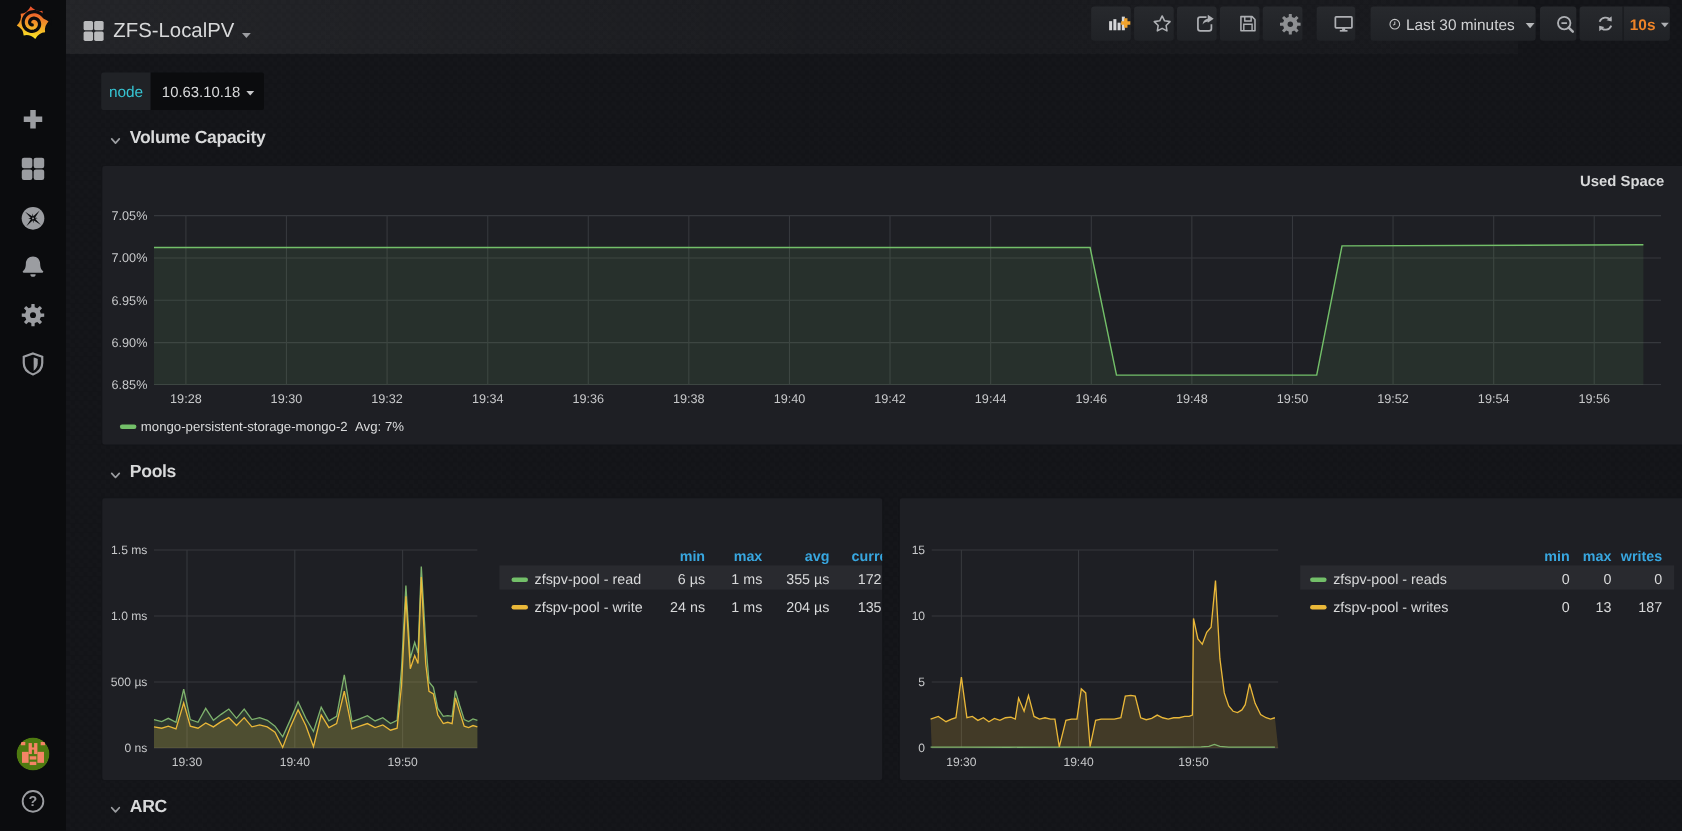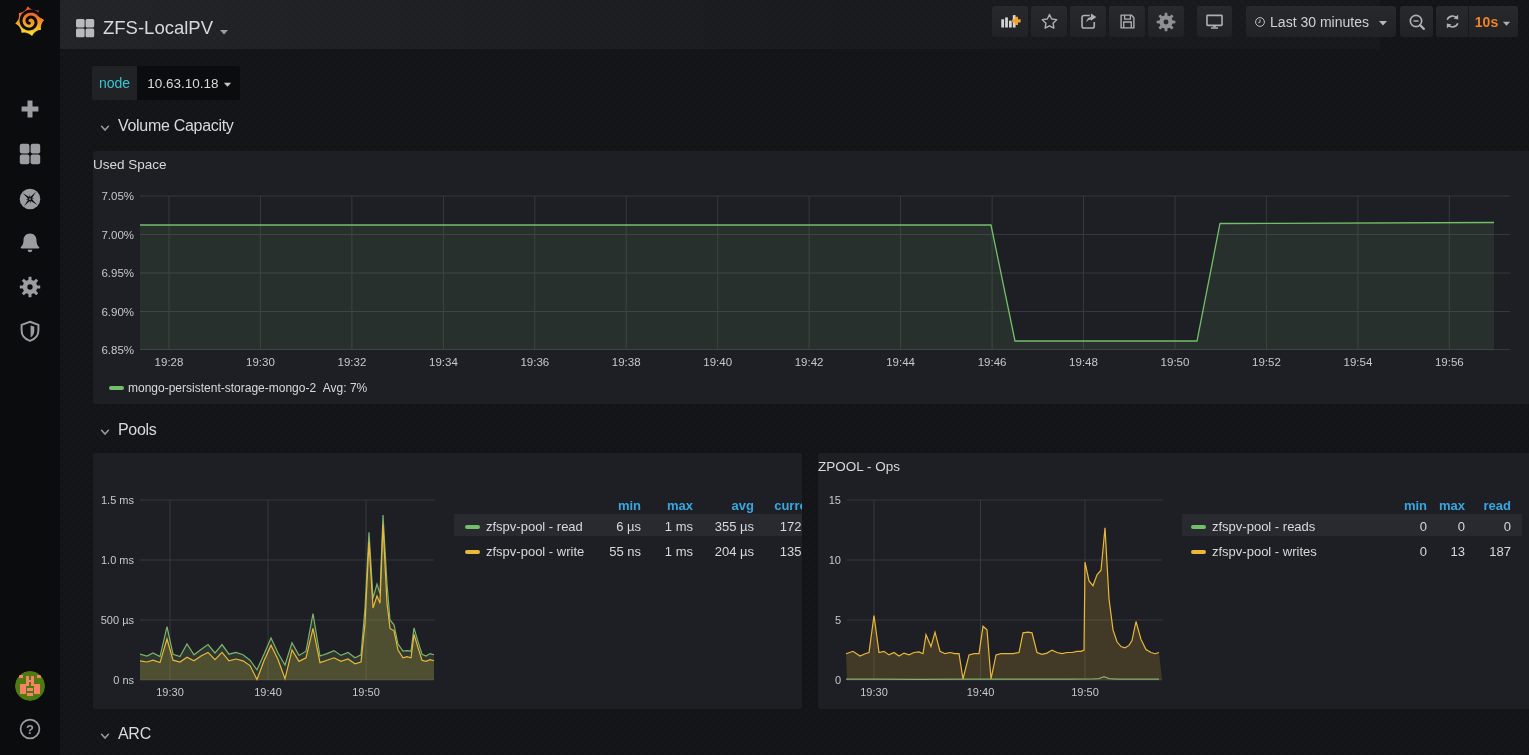--- a/index.html
+++ b/index.html
@@ -1,25 +1,25 @@
 <!DOCTYPE html>
 <html><head><meta charset="utf-8"><title>ZFS-LocalPV</title>
 <style>
 *{margin:0;padding:0;box-sizing:border-box}
 html,body{width:1529px;height:755px;overflow:hidden;background:#131418;font-family:"Liberation Sans",sans-serif}
 .sidebar{position:absolute;left:0;top:0;width:60px;height:755px;background:#0b0c0e;z-index:5}
 .sicon{position:absolute;left:50%;transform:translate(-50%,-50%)}
 .main{position:absolute;left:60px;top:0;width:1469px;height:755px;background-color:#131418;background-image:repeating-conic-gradient(#15161a 0% 25%,#131418 0% 50%);background-size:8px 8px}
 .navbar{position:absolute;left:0;top:0;width:1320px;height:49px;background-color:#17181c;background-image:linear-gradient(90deg,rgba(255,255,255,0.05),rgba(255,255,255,0.01) 55%,rgba(255,255,255,0) 100%),repeating-conic-gradient(#191a1e 0% 25%,rgba(0,0,0,0) 0% 50%);background-size:100% 100%,8px 8px}
 .nav-title{position:absolute;left:15px;top:13px;display:flex;align-items:center;color:#d8d9da;font-size:18px}
-.navbtn{position:absolute;top:6px;height:31px;border-radius:3px;display:flex;align-items:center;justify-content:center;background:linear-gradient(180deg,#27292d,#202226)}
+.navbtn{position:absolute;top:6px;height:31px;border-radius:3px;display:flex;align-items:center;justify-content:flex-end;background:linear-gradient(180deg,#27292d,#202226)}
 .dash{position:absolute;left:0;top:0;width:1469px;height:706px}
-.rowhead{position:absolute;display:flex;align-items:center;gap:7px;color:#d8d9da;font-size:16px;font-weight:normal;letter-spacing:-0.3px}
+.rowhead{position:absolute;display:flex;align-items:center;gap:7px;color:#d8d9da;font-size:16px;font-weight:bold;letter-spacing:-0.3px}
 .panel{position:absolute;background:#1e1f24;border:1px solid #131418;border-radius:3px}
-.ptitle{position:absolute;top:6px;left:0;right:18px;text-align:left;color:#d8d9da;font-size:13.5px;font-weight:normal}
+.ptitle{position:absolute;top:6px;left:0;right:18px;text-align:right;color:#d8d9da;font-size:13.5px;font-weight:bold}
 .leg-head{color:#38a7e0;font-weight:bold;font-size:13px;position:absolute;text-align:right}
 .leg-val{color:#d8d9da;font-size:13px;position:absolute;text-align:right}
 .leg-name{color:#d8d9da;font-size:13px;position:absolute;display:flex;align-items:center}
 .leg-swatch{display:inline-block;width:15px;height:4px;border-radius:2px;margin-right:6px}
 .leg-row-bg{position:absolute;background:rgba(255,255,255,0.05)}
 </style></head>
 <body>
 <div class="sidebar">
     <div class="sicon" style="top:23px"><svg width="34" height="34" viewBox="0 0 64 64">
 <defs>
@@ -256,27 +256,26 @@
           <div class="leg-head" style="left:478px;top:45px;width:70px">min</div>
           <div class="leg-head" style="left:530px;top:45px;width:70px">max</div>
           <div class="leg-head" style="left:591px;top:45px;width:70px">avg</div>
           <div class="leg-head" style="left:656px;top:45px;width:70px">current</div>
           <div class="leg-name" style="left:372px;top:66px"><span class="leg-swatch" style="background:#73bf69"></span>zfspv-pool - read</div>
           <div class="leg-val" style="left:468px;top:66px;width:80px">6 µs</div>
           <div class="leg-val" style="left:520px;top:66px;width:80px">1 ms</div>
           <div class="leg-val" style="left:581px;top:66px;width:80px">355 µs</div>
           <div class="leg-val" style="left:646px;top:66px;width:80px">172 µs</div>
           <div class="leg-name" style="left:372px;top:91px"><span class="leg-swatch" style="background:#eab839"></span>zfspv-pool - write</div>
-          <div class="leg-val" style="left:468px;top:91px;width:80px">55 ns</div>
+          <div class="leg-val" style="left:468px;top:91px;width:80px">24 ns</div>
           <div class="leg-val" style="left:520px;top:91px;width:80px">1 ms</div>
           <div class="leg-val" style="left:581px;top:91px;width:80px">204 µs</div>
           <div class="leg-val" style="left:646px;top:91px;width:80px">135 µs</div>
         </div>
         <div class="panel" style="left:741px;top:403px;width:715px;height:258px;overflow:hidden">
-          <div class="ptitle">ZPOOL - Ops</div>
           <svg width="715" height="256" viewBox="0 0 715 256" style="position:absolute;left:0;top:0">
             <line x1="29" y1="47" x2="344" y2="47" stroke="#36383d" stroke-width="1"></line>
             <line x1="29" y1="107" x2="344" y2="107" stroke="#36383d" stroke-width="1"></line>
             <line x1="29" y1="167" x2="344" y2="167" stroke="#36383d" stroke-width="1"></line>
             <line x1="29" y1="227" x2="344" y2="227" stroke="#36383d" stroke-width="1"></line>
             <line x1="56" y1="47" x2="56" y2="227" stroke="#36383d" stroke-width="1"></line>
             <line x1="162.5" y1="47" x2="162.5" y2="227" stroke="#36383d" stroke-width="1"></line>
             <line x1="267" y1="47" x2="267" y2="227" stroke="#36383d" stroke-width="1"></line>
             <polygon points="29,227 28,200.7 35,198.3 42,203.1 47,200.7 51,199.5 56,162.5 61,199.5 66,198.3 71,201.9 76,199.5 81,203.1 86,200.1 91,201.9 96,199.5 101,198.9 105,200.7 108,181.6 113,193.6 117,179.2 122,198.3 127,200.7 132,199.5 137,200.7 141,200.7 145,226.0 151,201.9 156,200.7 161,200.7 165,173.3 169,176.9 173,225.8 178,201.9 183,200.7 189,200.7 195,200.7 201,199.5 205,179.8 210,179.2 214,179.8 219,199.5 224,201.3 229,200.1 234,197.1 239,199.5 244,200.7 249,199.5 254,199.5 259,198.3 263,198.3 266,197.1 267,109.2 271,127.9 275,132.7 279,121.9 283,117.2 287,74.8 291,145.8 295,176.9 299,188.8 303,193.6 307,194.8 311,192.4 314,187.6 318,168.5 323,186.4 328,196.6 333,199.5 337,200.7 341,199.5 344,227" fill="rgba(234,184,57,0.18)"></polygon>
             <polyline points="28,226.2 59,226.2 99,226.3 149,226.2 199,226.2 249,226.2 274,226.0 281,225.6 286,223.7 291,225.6 299,226.2 341,226.2" fill="none" stroke="#7eb26d" stroke-width="1.2"></polyline>
@@ -285,21 +284,21 @@
             <text x="23" y="111" fill="#c7c8ca" font-size="11" text-anchor="end" font-family="Liberation Sans">10</text>
             <text x="23" y="171" fill="#c7c8ca" font-size="11" text-anchor="end" font-family="Liberation Sans">5</text>
             <text x="23" y="231" fill="#c7c8ca" font-size="11" text-anchor="end" font-family="Liberation Sans">0</text>
             <text x="56" y="243" fill="#c7c8ca" font-size="11" text-anchor="middle" font-family="Liberation Sans">19:30</text>
             <text x="162.5" y="243" fill="#c7c8ca" font-size="11" text-anchor="middle" font-family="Liberation Sans">19:40</text>
             <text x="267" y="243" fill="#c7c8ca" font-size="11" text-anchor="middle" font-family="Liberation Sans">19:50</text>
           </svg>
           <div class="leg-row-bg" style="left:364px;top:61px;width:340px;height:22px"></div>
           <div class="leg-head" style="left:554px;top:45px;width:55px">min</div>
           <div class="leg-head" style="left:592px;top:45px;width:55px">max</div>
-          <div class="leg-head" style="left:638px;top:45px;width:55px">read</div>
+          <div class="leg-head" style="left:638px;top:45px;width:55px">writes</div>
           <div class="leg-name" style="left:373px;top:66px"><span class="leg-swatch" style="background:#73bf69"></span>zfspv-pool - reads</div>
           <div class="leg-val" style="left:554px;top:66px;width:55px">0</div>
           <div class="leg-val" style="left:592px;top:66px;width:55px">0</div>
           <div class="leg-val" style="left:638px;top:66px;width:55px">0</div>
           <div class="leg-name" style="left:373px;top:91px"><span class="leg-swatch" style="background:#eab839"></span>zfspv-pool - writes</div>
           <div class="leg-val" style="left:554px;top:91px;width:55px">0</div>
           <div class="leg-val" style="left:592px;top:91px;width:55px">13</div>
           <div class="leg-val" style="left:638px;top:91px;width:55px">187</div>
         </div>
         <div class="rowhead" style="left:23px;top:676px">

